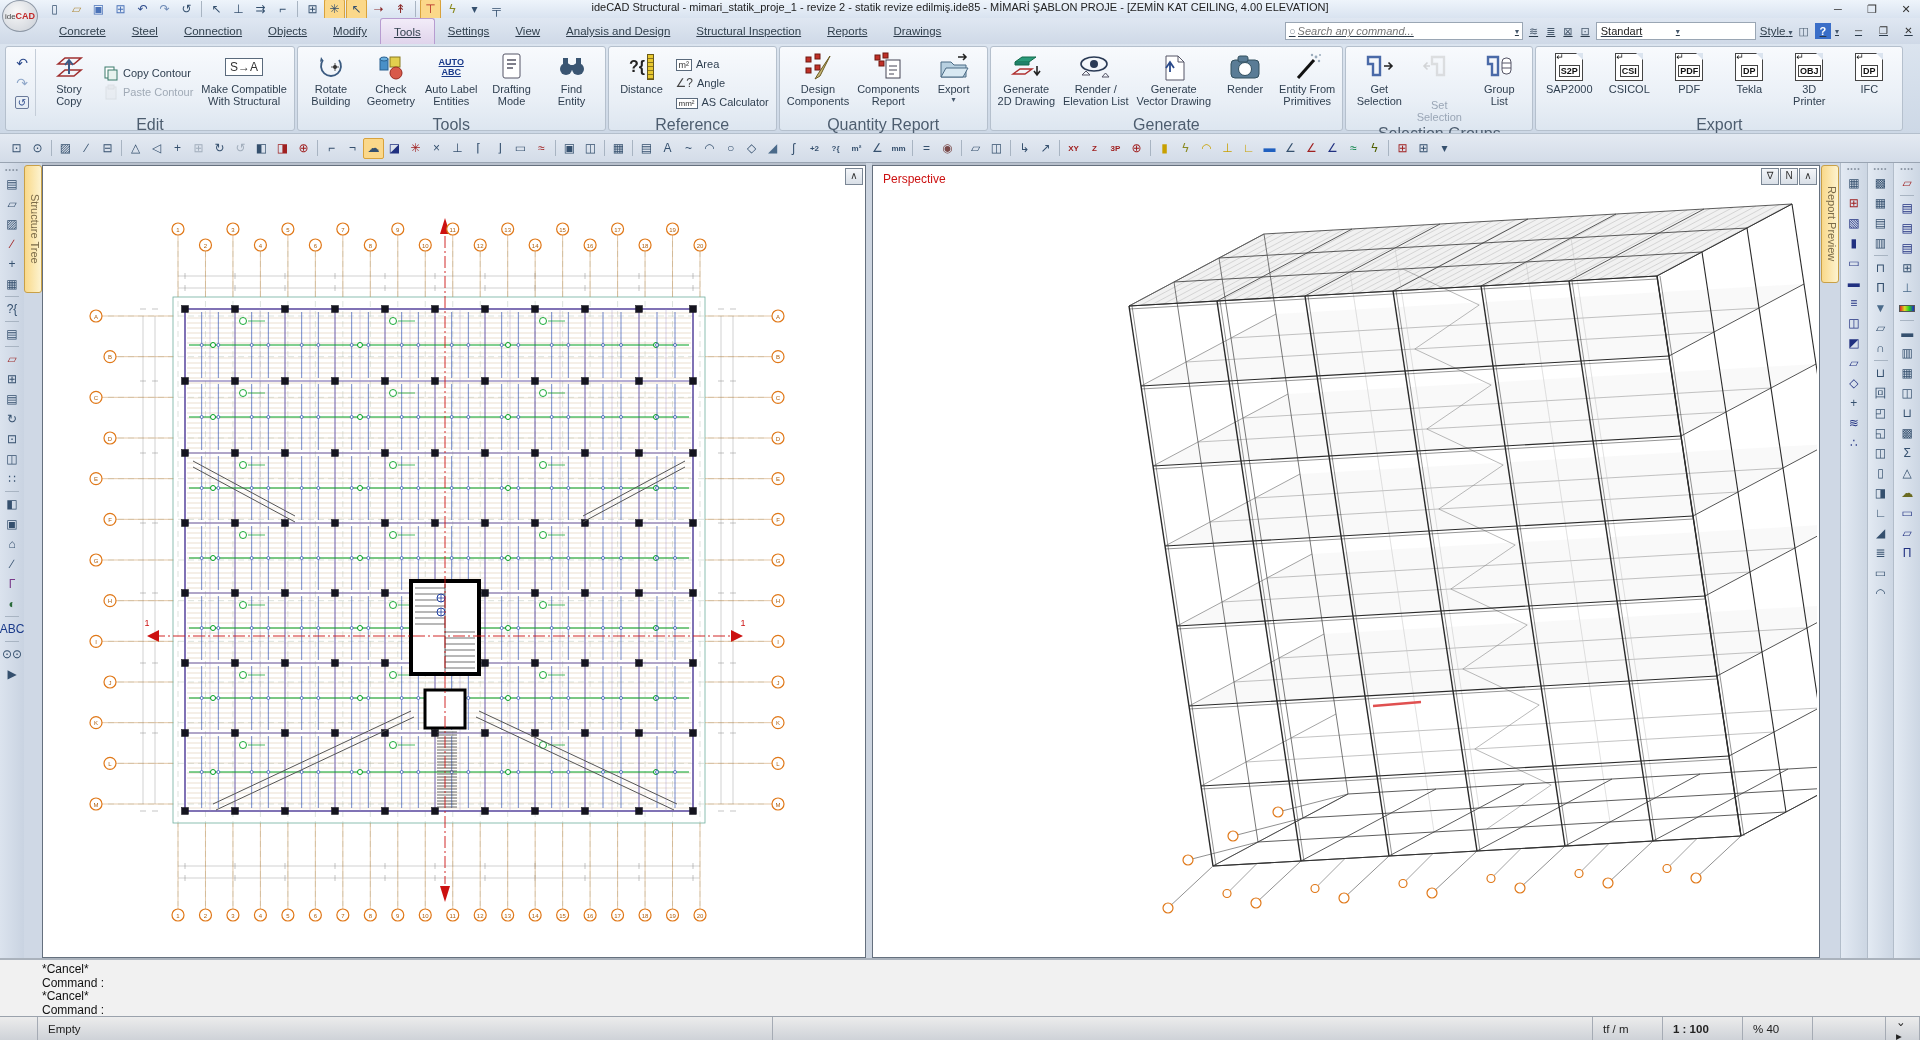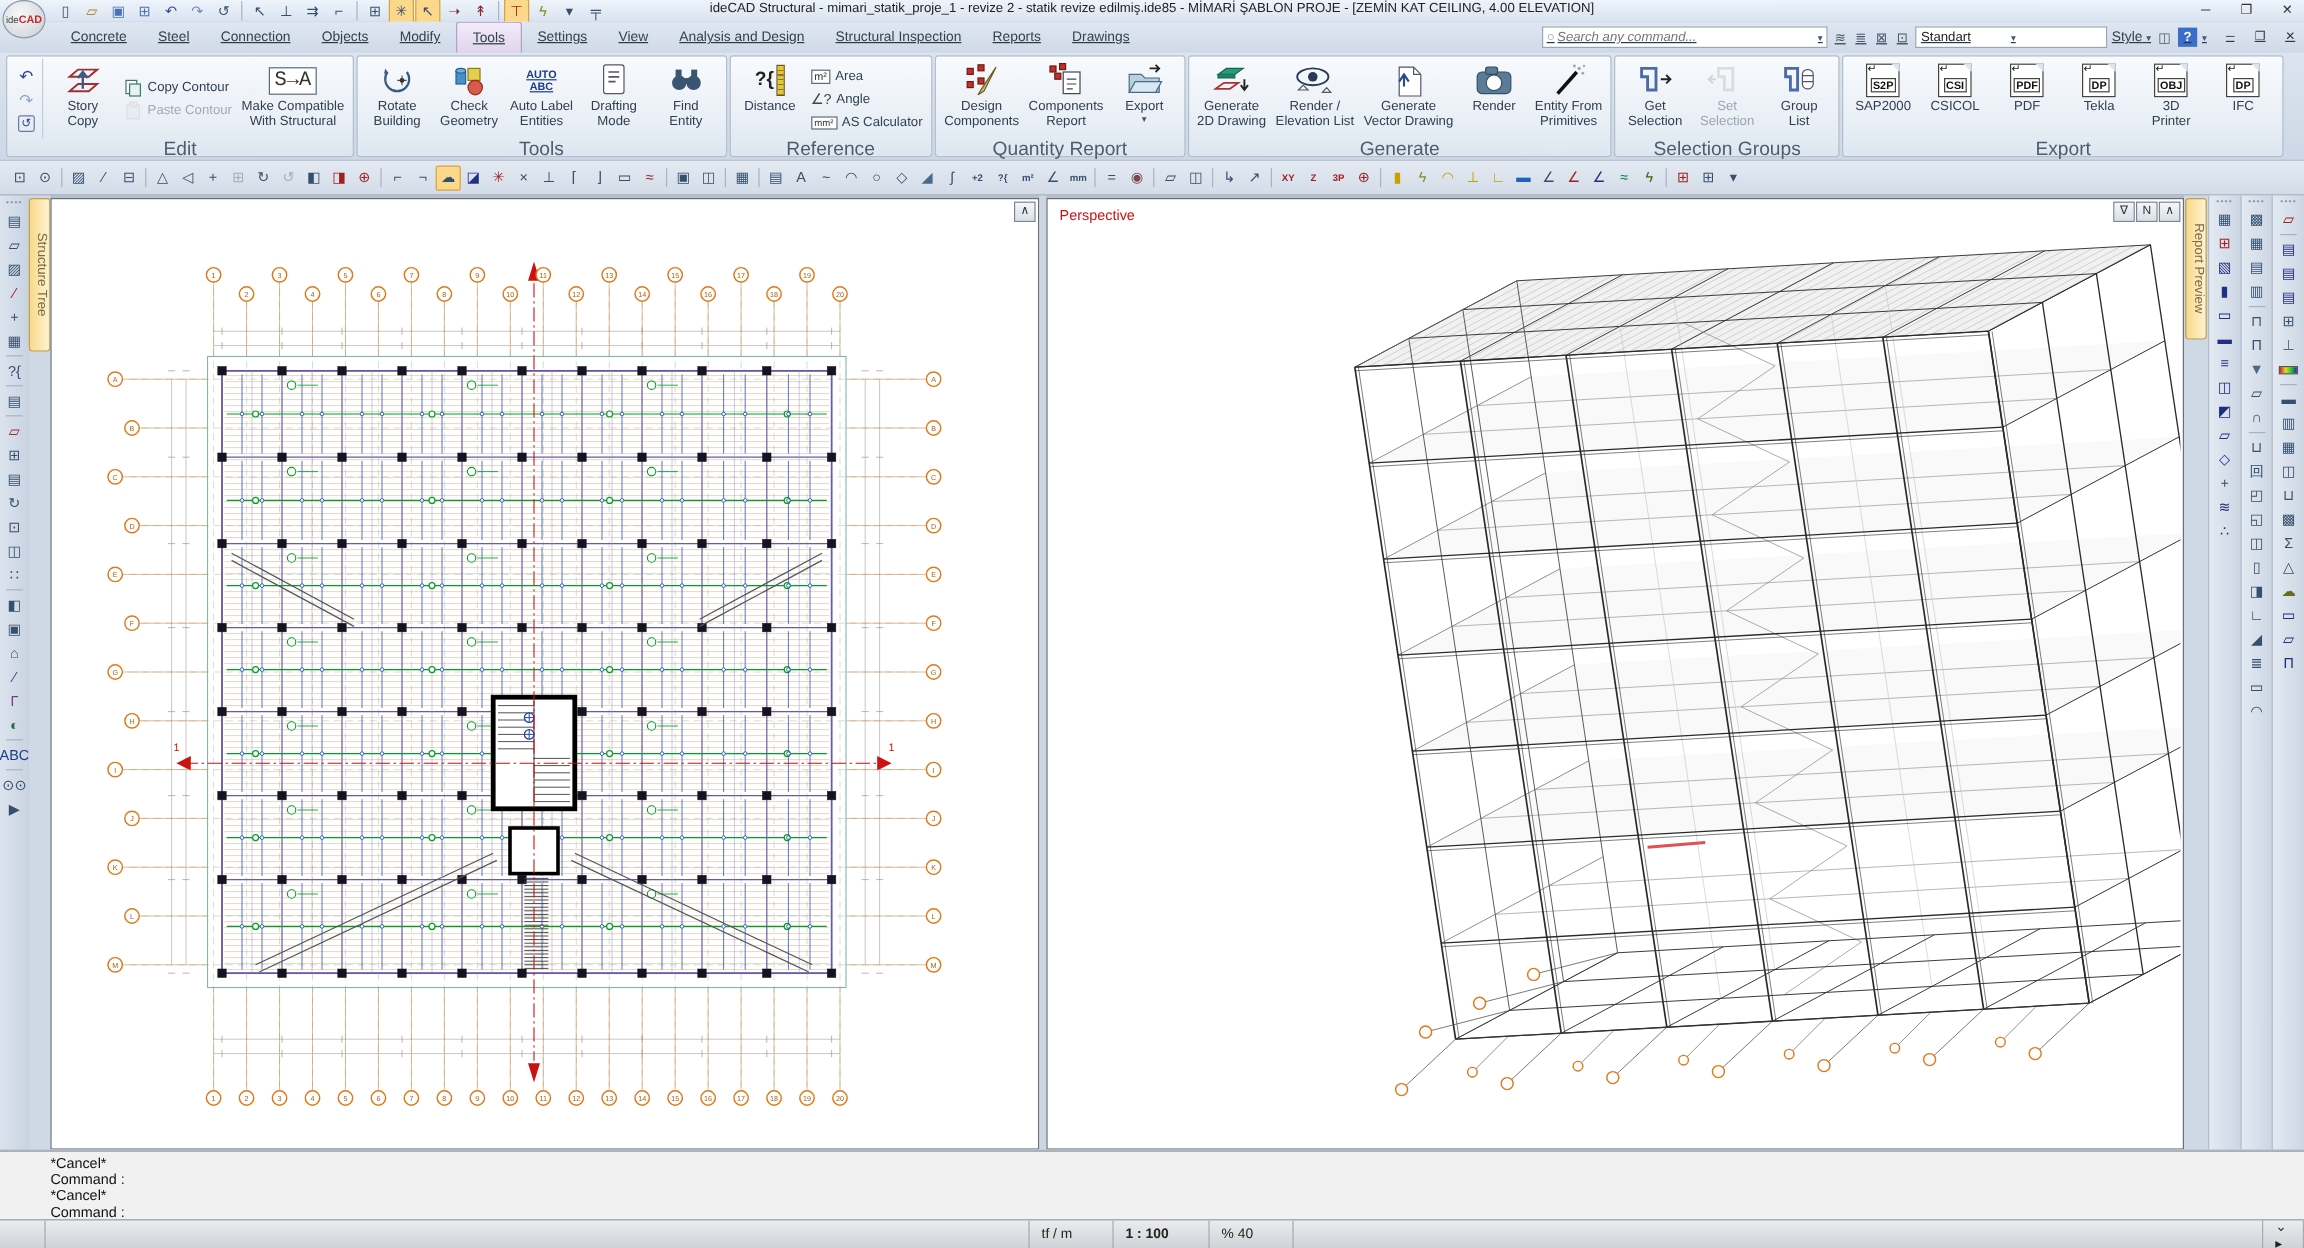--- a/index.html
+++ b/index.html
@@ -36,30 +36,30 @@
   #ribbon{position:absolute;left:0;top:44px;width:1920px;height:89px;
     background:linear-gradient(#dbe4ef,#cdd8e6);display:flex;align-items:stretch;padding-left:4px;box-sizing:border-box;}
   .rgroup{margin:2px 1px;border:1px solid #b5c0cd;border-radius:3px;
     background:linear-gradient(#f8fafd,#e9eff6 65%,#dde6f0);display:flex;flex-direction:column;}
   .rrow{flex:1;display:flex;align-items:stretch;padding:2px 3px 0 3px;}
   .rlabel{height:14px;text-align:center;font-size:16px;color:#4d5d6f;}
   .rbig{display:flex;flex-direction:column;align-items:center;justify-content:flex-start;
     min-width:52px;padding:2px 4px;border-radius:2px;}
   .rbig .bicon{height:32px;display:flex;align-items:center;justify-content:center;}
   .rbig .blbl{text-align:center;font-size:11px;line-height:12px;color:#2f3f50;}
-  .rbig.disabled .blbl{color:#9aa6b6;}
+  .rbig.disabled .blbl{color:#9aa6b6;margin-top:16px;}
   .rbig.disabled .bicon{opacity:.45;filter:grayscale(1);}
   .rmini{display:flex;flex-direction:column;justify-content:center;gap:2px;padding:0 3px;border-right:1px solid #c4cdd8;margin-right:3px;}
   .rminib{width:20px;height:18px;display:flex;align-items:center;justify-content:center;}
   .rstack{display:flex;flex-direction:column;justify-content:center;gap:1px;padding:0 4px;}
   .rstackb{display:flex;align-items:center;gap:4px;height:18px;font-size:11px;color:#2f3f50;white-space:nowrap;}
   .rstackb.disabled{color:#a0aab6;}
   .rstackb.disabled .sic{opacity:.4;filter:grayscale(1);}
   .ddarrow{font-size:8px;color:#46586c;}
-  .sboxa{border:1px solid #5a6a7c;padding:1px 4px;font-size:17px;color:#333;background:#fff;font-family:Liberation Mono, monospace;}
+  .sboxa{border:1px solid #5a6a7c;padding:1px 4px;font-size:12px;color:#333;background:#fff;}
   .autolbl{font-size:9px;font-weight:bold;color:#1a3a8a;text-decoration:underline;text-align:center;line-height:10px;}
   .mbox{border:1px solid #5a6a7c;font-size:9px;padding:0 2px;background:#fff;color:#333;}
   .ruler{display:inline-block;width:5px;height:24px;margin-left:2px;
     background:repeating-linear-gradient(#e8c830 0 3px,#8a7520 3px 4px);border:1px solid #6a5a18;}
   .pageic{position:relative;width:26px;height:26px;background:#fff;border:1px solid #444;
     display:flex;align-items:flex-end;justify-content:center;}
   .pageic:before{content:"";position:absolute;right:-1px;top:-1px;border-style:solid;border-width:0 7px 7px 0;
     border-color:transparent #dbe4ef transparent #888;}
   .pageic .ptxt{font-size:9px;font-weight:bold;color:#111;border:1px solid #444;padding:0 1px;margin-bottom:3px;background:#fff;}
   .pageic .ret{position:absolute;left:0px;top:-2px;font-size:9px;color:#111;}
@@ -1952,20 +1952,21 @@
 
   <div id="console">
       <div class="cline">*Cancel*</div>
       <div class="cline">Command :</div>
       <div class="cline">*Cancel*</div>
       <div class="cline">Command :</div>
     </div>
 
   <div id="statusbar">
       <div class="scell" style="width: 38px; box-sizing: border-box;"></div>
+      <div class="scell" style="width: 735px; box-sizing: border-box;">Empty</div>
       <div class="scell" style="width: 820px; box-sizing: border-box;"></div>
       <div class="scell" style="width: 70px; box-sizing: border-box;">tf / m</div>
       <div class="scell" style="width: 80px; box-sizing: border-box; font-weight: bold;">1 : 100</div>
       <div class="scell" style="width: 70px; box-sizing: border-box;">% 40</div>
       <div class="scell" style="flex: 1 1 0%; box-sizing: border-box;"></div>
       <div class="scell" style="width: 34px; box-sizing: border-box;">⌄ ▸</div>
     </div>
 </div>
 
 </body></html>

